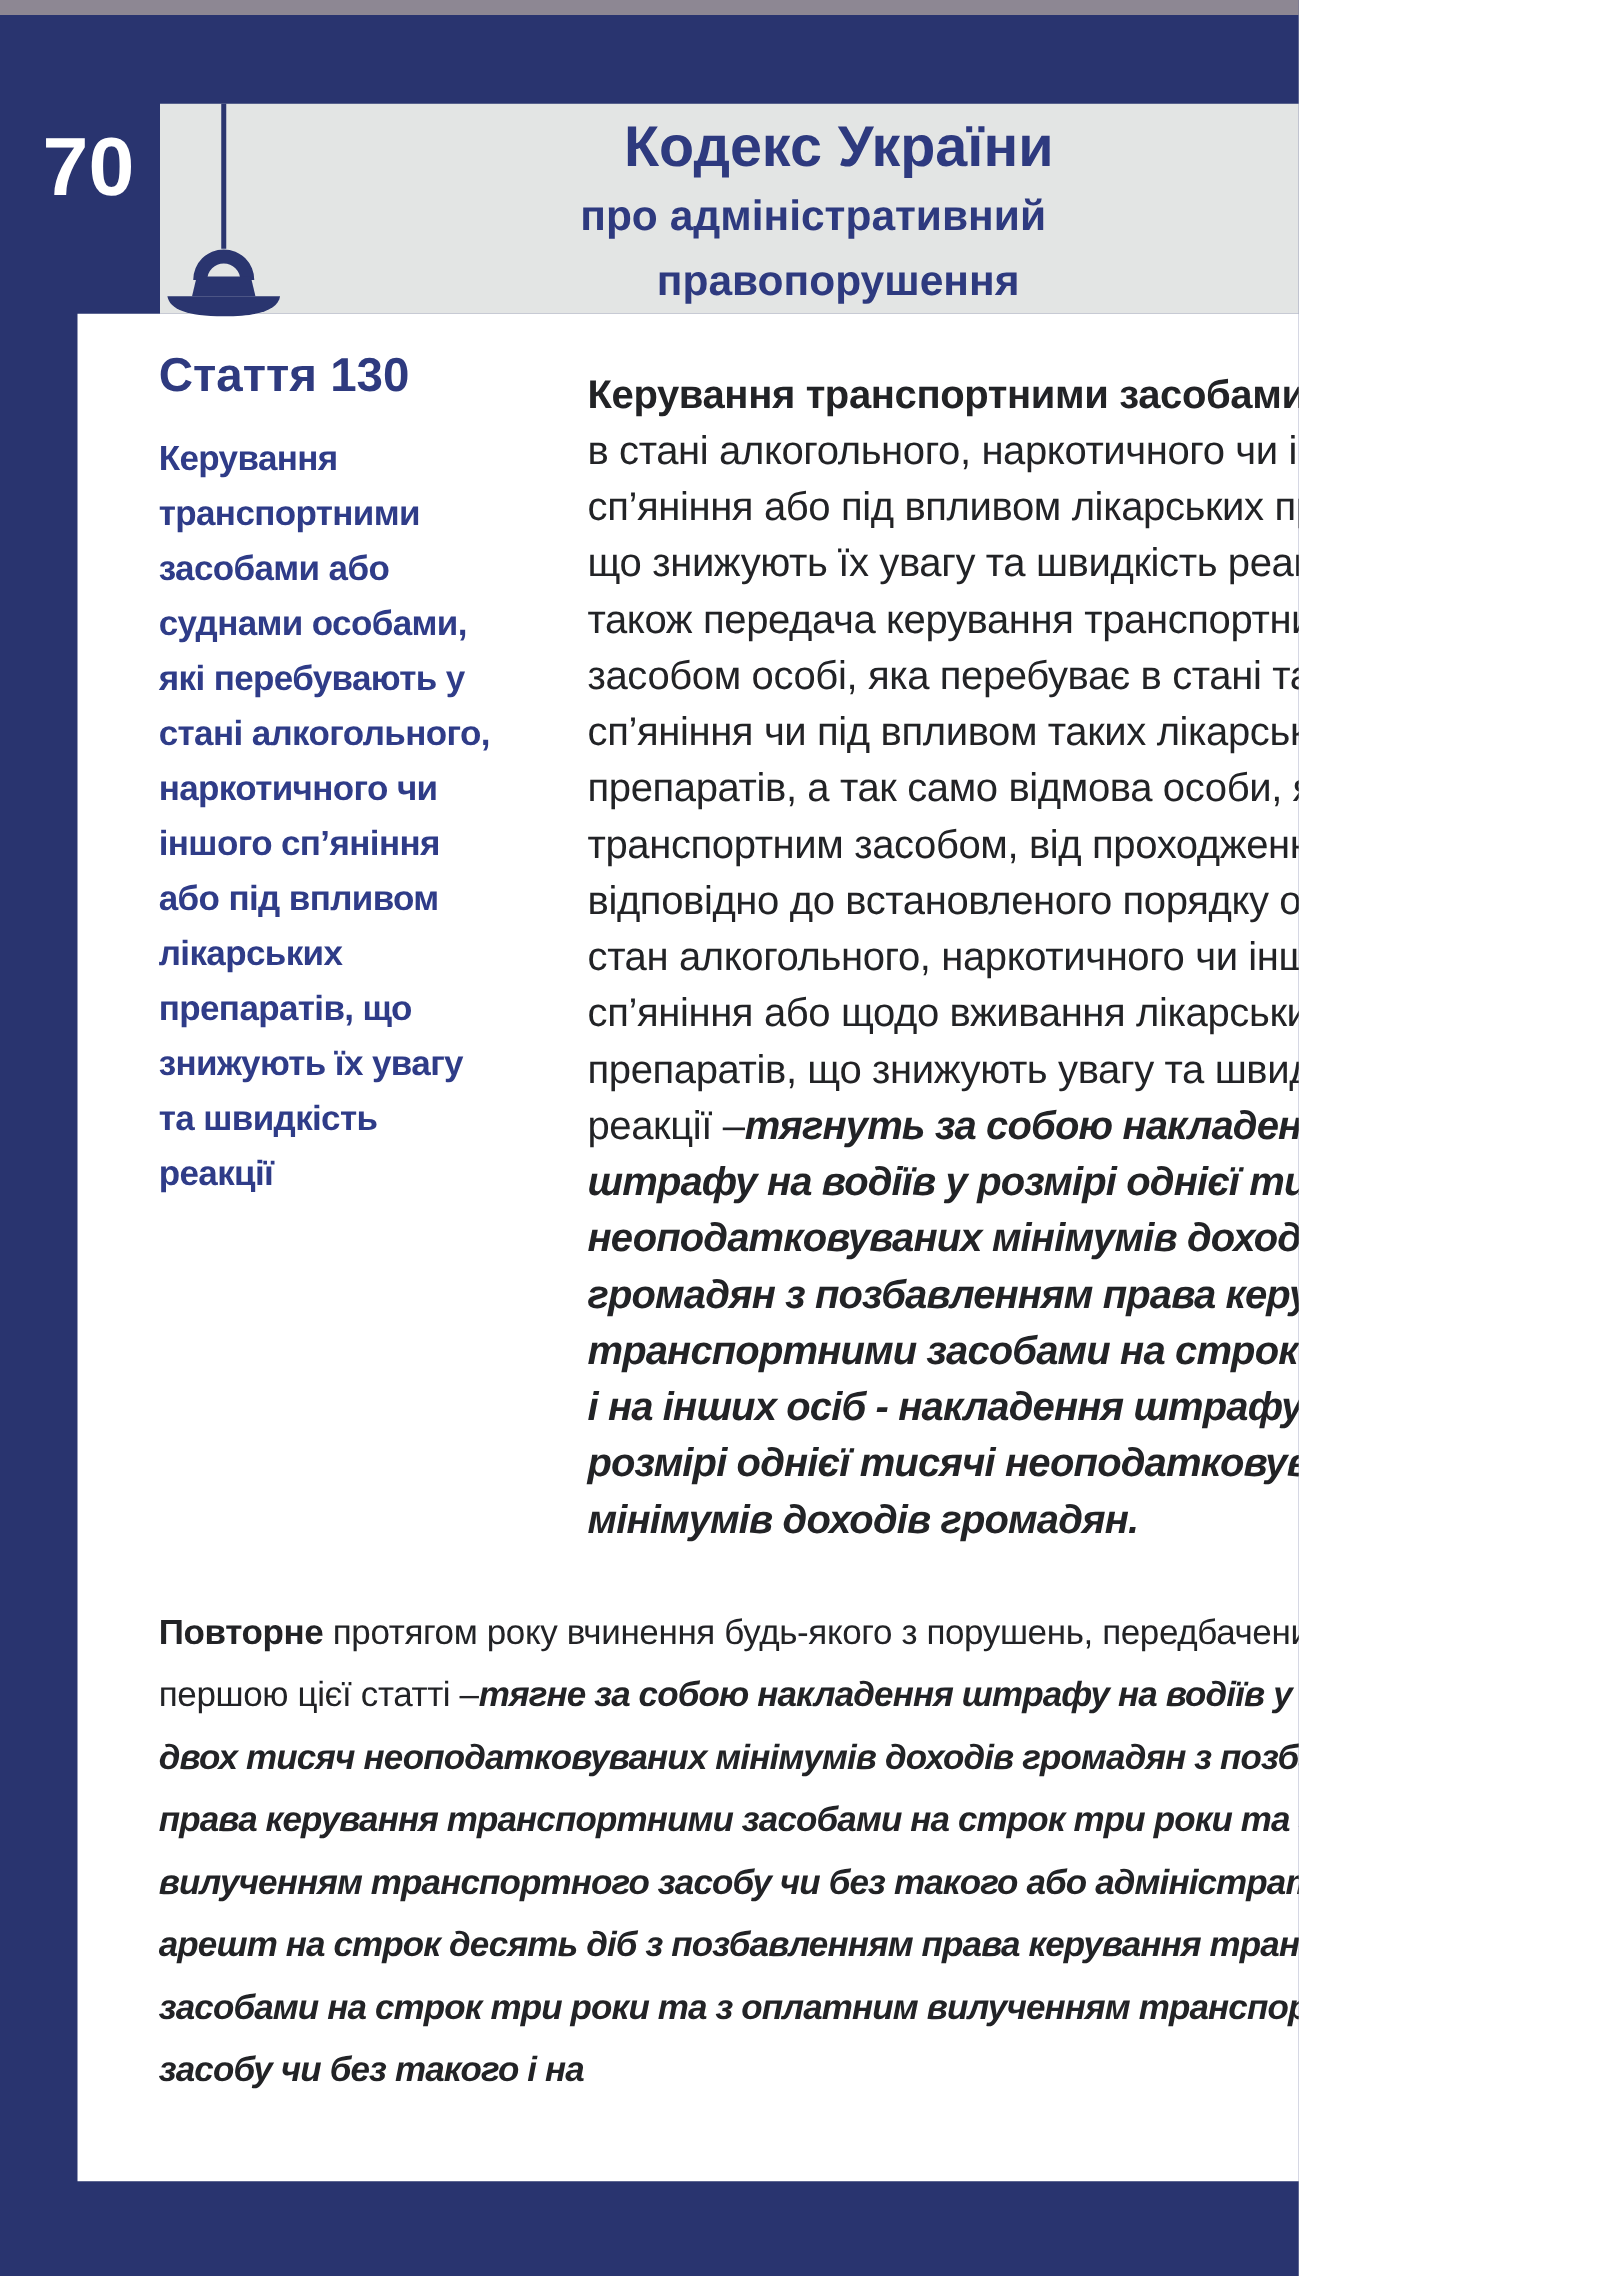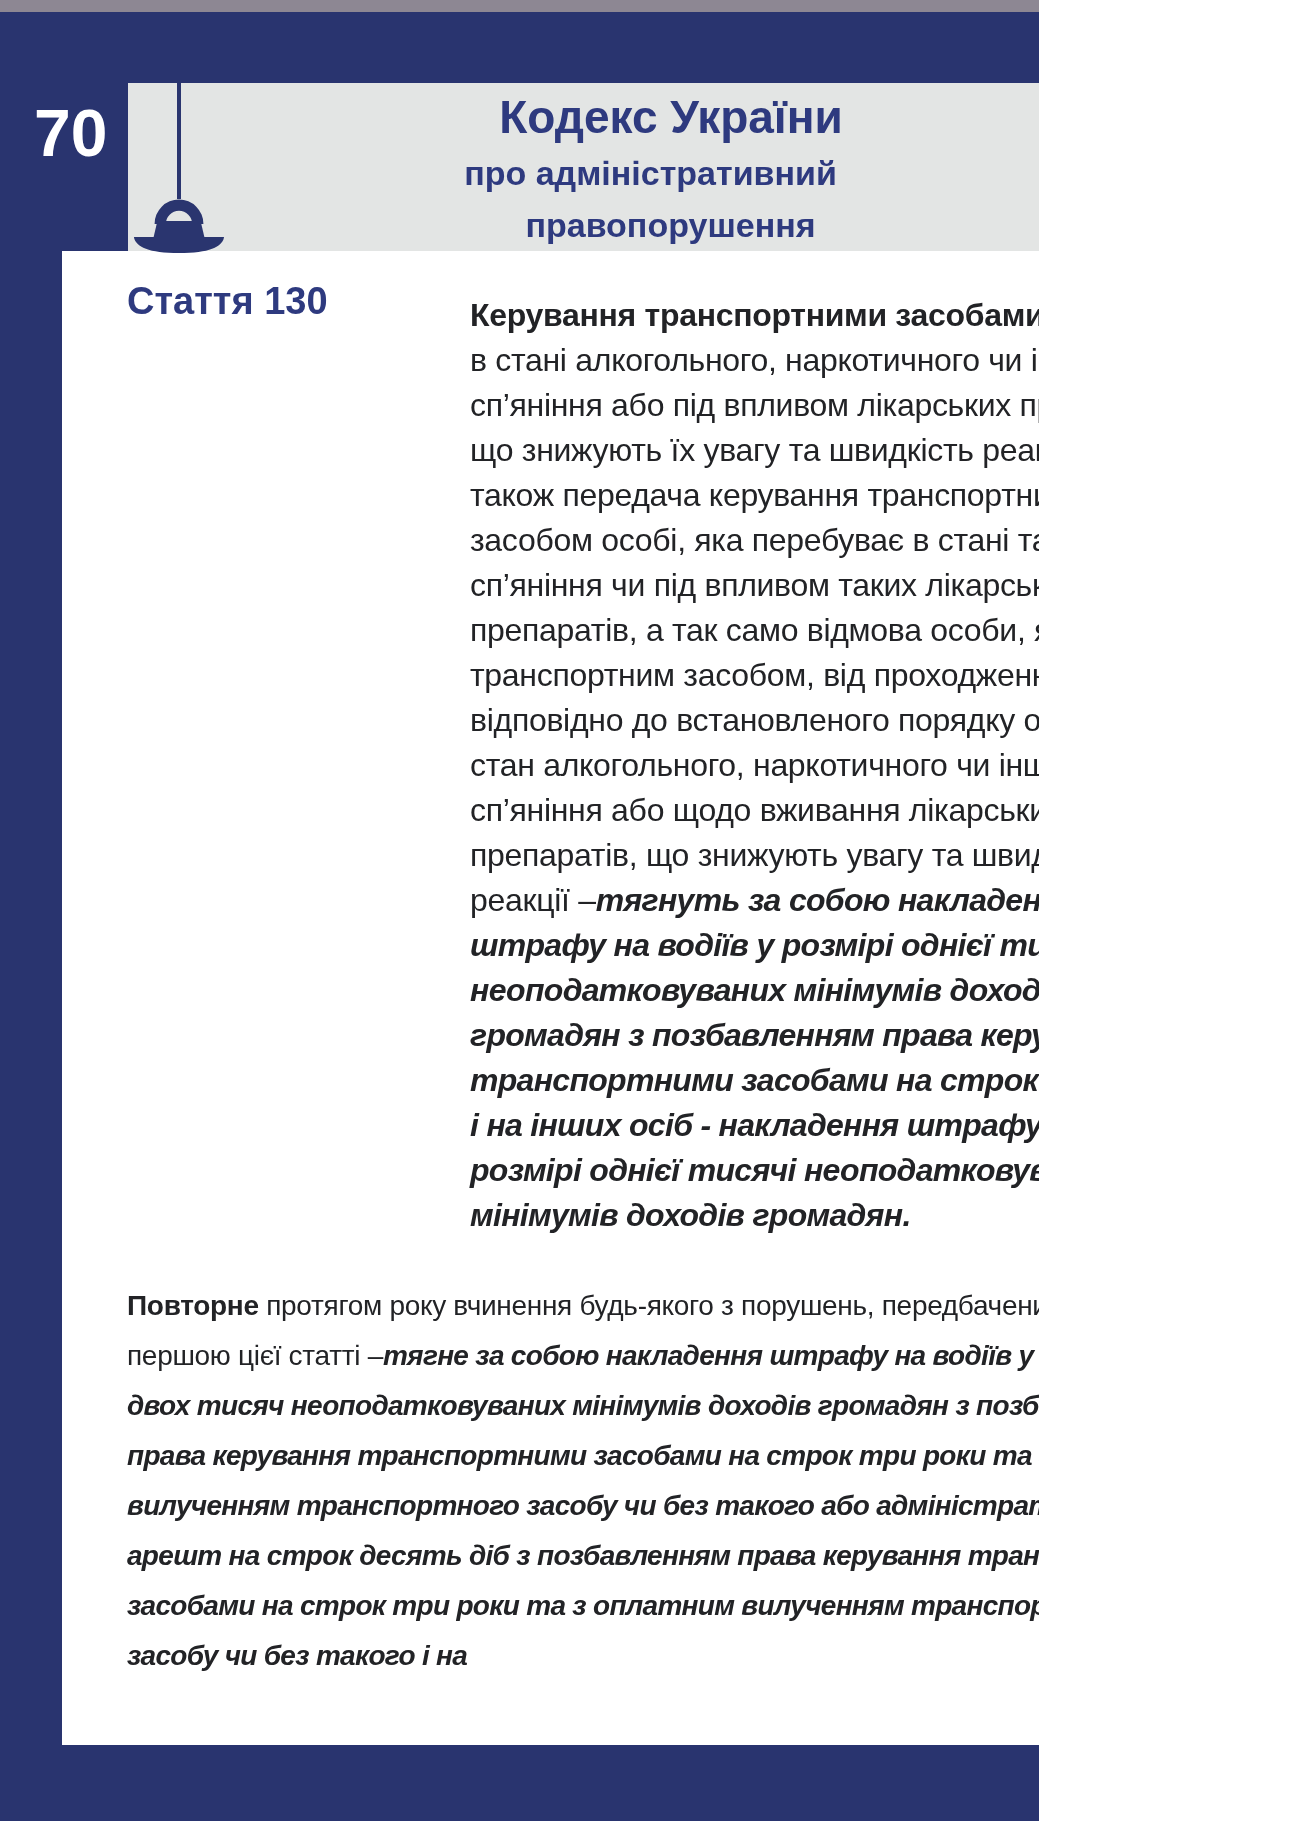--- a/index.html
+++ b/index.html
@@ -72,20 +72,34 @@
   <div class="page-number">70</div>
 
   <div class="header-band">
     <div class="title-line1">Кодекс України</div>
     <div class="title-line2">про адміністративний</div>
     <div class="title-line3">правопорушення</div>
   </div>
 
   <div class="card">
     <div class="article-number">Стаття 130</div>
+    <div class="article-summary">Керування
+транспортними
+засобами або
+суднами особами,
+які перебувають у
+стані алкогольного,
+наркотичного чи
+іншого сп’яніння
+або під впливом
+лікарських
+препаратів, що
+знижують їх увагу
+та швидкість
+реакції</div>
 
     <div class="statute statute-part1"><span class="seg-bold">Керування транспортними засобами</span><span class="seg-regular"> особами в стані алкогольного, наркотичного чи іншого сп’яніння або під впливом лікарських препаратів, що знижують їх увагу та швидкість реакції, а також передача керування транспортним засобом особі, яка перебуває в стані такого сп’яніння чи під впливом таких лікарських препаратів, а так само відмова особи, яка керує транспортним засобом, від проходження відповідно до встановленого порядку огляду на стан алкогольного, наркотичного чи іншого сп’яніння або щодо вживання лікарських препаратів, що знижують увагу та швидкість реакції –</span><span class="seg-sanction">тягнуть за собою накладення штрафу на водіїв у розмірі однієї тисячі неоподатковуваних мінімумів доходів громадян з позбавленням права керування транспортними засобами на строк один рік і на інших осіб - накладення штрафу в розмірі однієї тисячі неоподатковуваних мінімумів доходів громадян.</span></div>
 
     <div class="statute statute-part2"><span class="seg-bold">Повторне</span><span class="seg-regular"> протягом року вчинення будь-якого з порушень, передбачених частиною першою цієї статті –</span><span class="seg-sanction">тягне за собою накладення штрафу на водіїв у розмірі двох тисяч неоподатковуваних мінімумів доходів громадян з позбавленням права керування транспортними засобами на строк три роки та з оплатним вилученням транспортного засобу чи без такого або адміністративний арешт на строк десять діб з позбавленням права керування транспортними засобами на строк три роки та з оплатним вилученням транспортного засобу чи без такого і на</span></div>
   </div>
 
   <div class="lamp lamp-left">
     <div class="cord"></div>
     <svg viewBox="0 0 100 66" width="94" height="62" aria-hidden="true">
       <path d="M24 34 A26 26 0 0 1 76 34 L64 34 A14 14 0 0 0 36 34 Z"></path>

